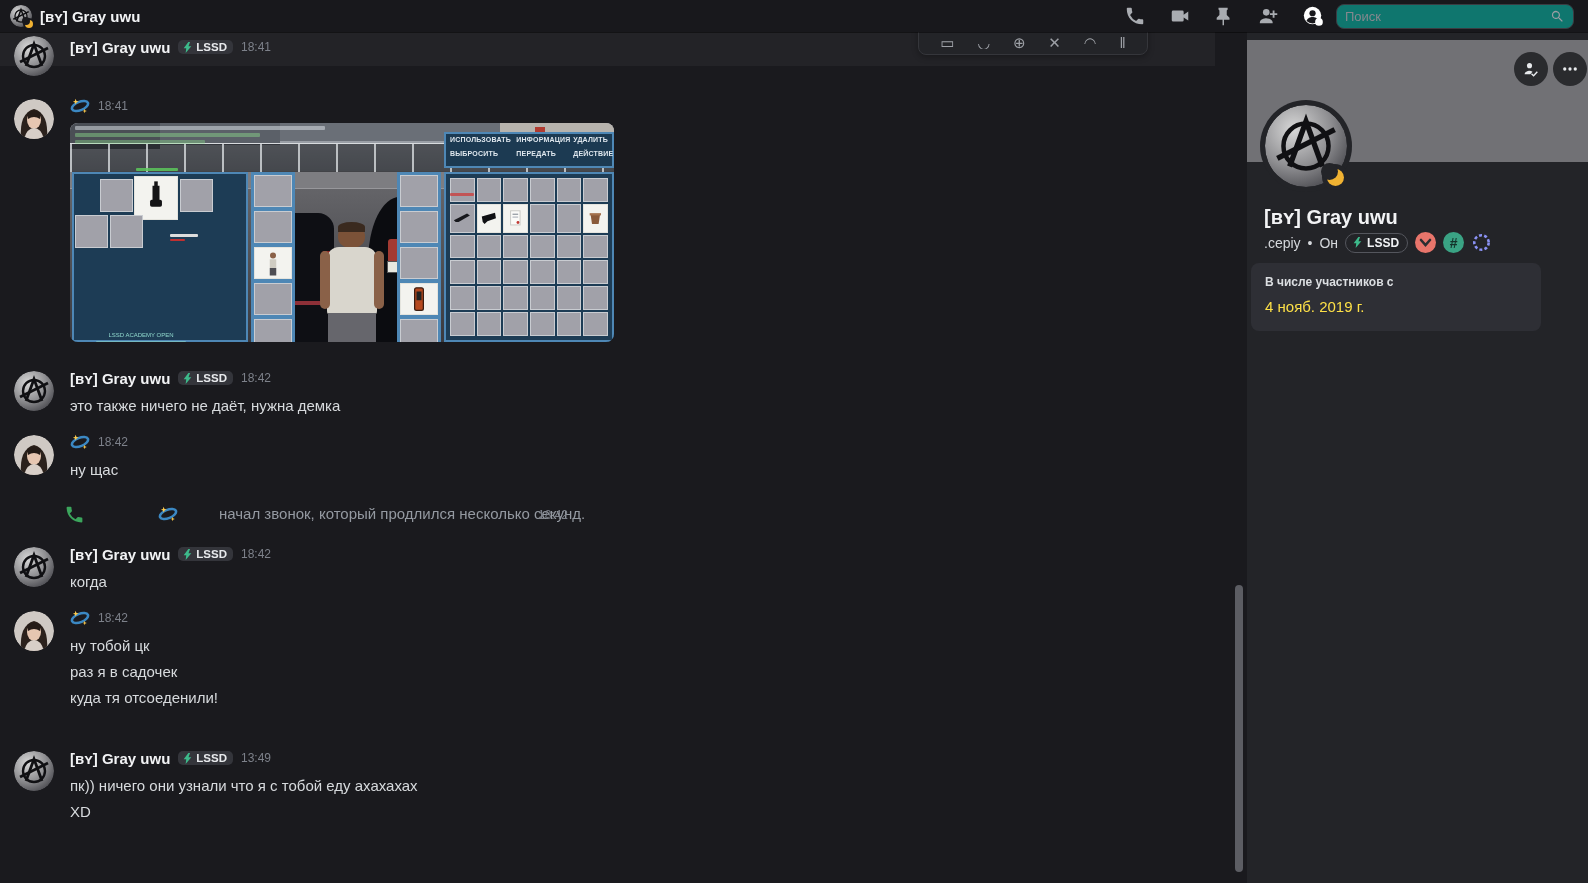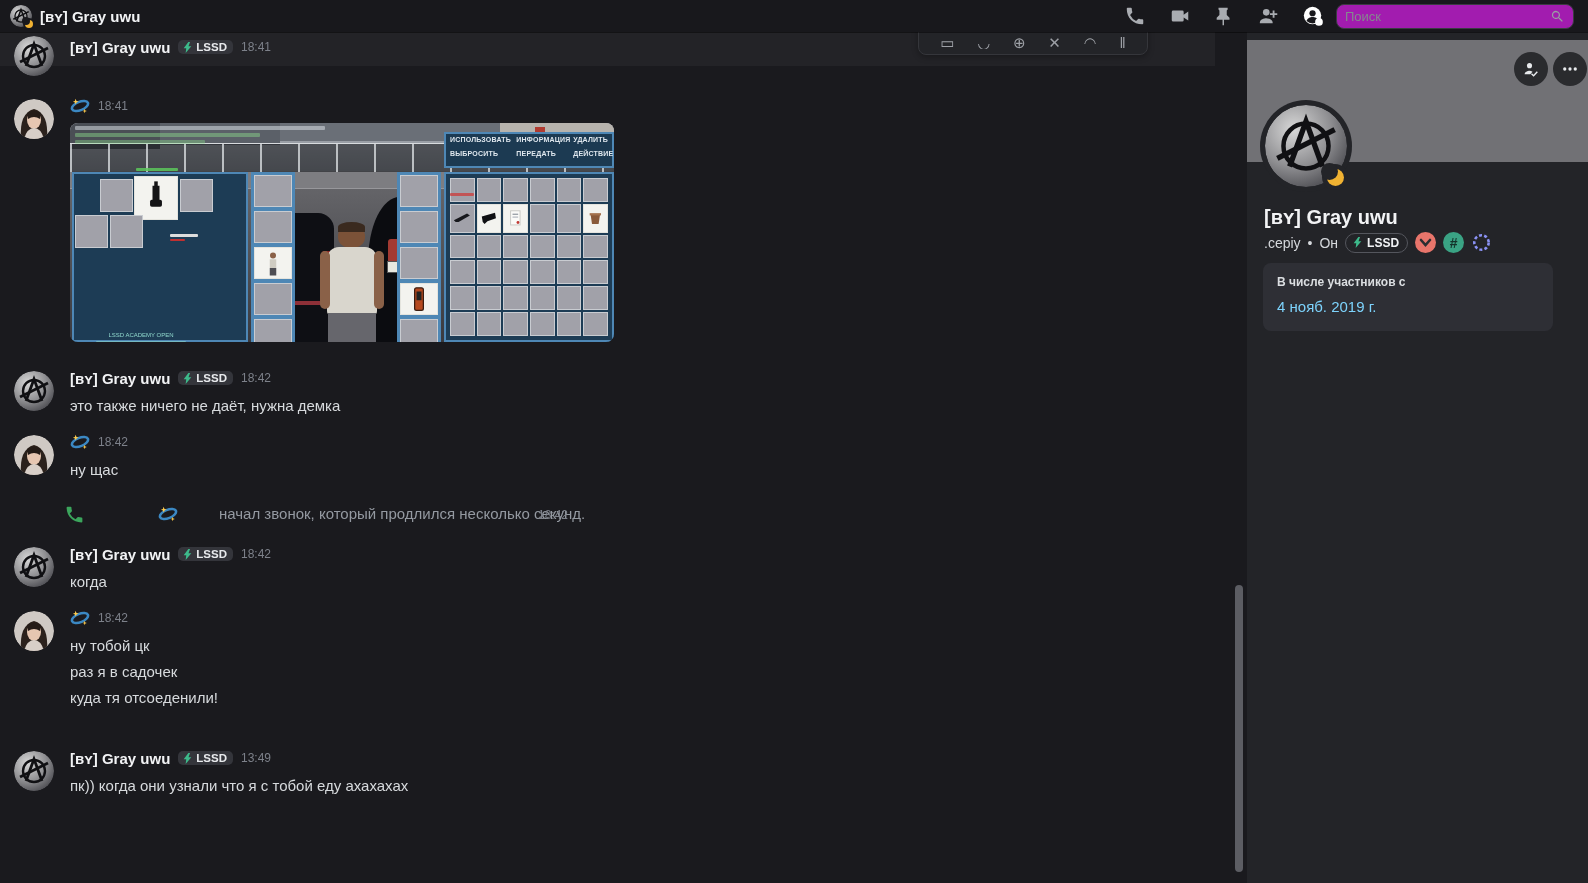--- a/index.html
+++ b/index.html
@@ -15,21 +15,21 @@
   .moon { position:absolute; border-radius:50%; background:#18181c; display:flex; align-items:center; justify-content:center; }
   .moon i { display:block; position:relative; border-radius:50%; background:#f0b232; }
   .moon i::after { content:""; position:absolute; border-radius:50%; background:inherit; }
   .tb-moon { right:-3px; bottom:-3px; width:12px; height:12px; }
   .tb-moon i { width:8px; height:8px; }
   .tb-moon i::after { width:8px; height:8px; left:-3px; top:-3px; background:#18181c; }
   .tb-title { font-size:15px; font-weight:bold; color:#f2f3f5; }
   .tb-icons { position:absolute; left:1124px; top:0; width:200px; height:32px; display:flex; align-items:center; justify-content:space-between; }
   .tb-icons svg { width:22px; height:22px; display:block; }
   .ic { fill:#a9acb1; cursor:pointer; }
-  .searchbox { position:absolute; left:1336px; top:4px; width:238px; height:25px; background:#a21caf;
+  .searchbox { position:absolute; left:1336px; top:4px; width:238px; height:25px; background:#0f766e;
                border:1px solid #3a3c42; border-radius:8px; display:flex; align-items:center; padding:0 8px; }
   .searchbox input { flex:1; background:transparent; border:none; outline:none; color:#cfd2d6; font-size:13px;
                      font-family:"Liberation Sans", sans-serif; }
   .searchbox input::placeholder { color:#85888e; }
   .searchbox svg { width:15px; height:15px; flex:none; }
 
   
   .chat { position:absolute; left:0; top:32px; width:1247px; height:851px; background:#1a1a1e; }
   .grp { position:absolute; left:0; width:1215px; padding-left:70px; }
   .grp .g-avatar { position:absolute; left:14px; top:3px; width:40px; height:40px; border-radius:50%; overflow:hidden; cursor:pointer; }
@@ -105,23 +105,23 @@
   .bigav .inner svg { width:82px; height:82px; display:block; }
   .big-moon { right:4px; bottom:2px; width:26px; height:26px; background:#232428; position:absolute; }
   .big-moon i { width:17px; height:17px; }
   .big-moon i::after { width:17px; height:17px; left:-6px; top:-6px; background:#232428; }
   .p-name { position:absolute; left:17px; top:174px; font-size:20px; font-weight:bold; color:#f2f3f5; }
   .p-sub { position:absolute; left:17px; top:200px; display:flex; align-items:center; gap:7px; font-size:14px; color:#d5d8dc; }
   .pill { display:inline-flex; align-items:center; gap:4px; border:1px solid #54565d; border-radius:10px;
           padding:2px 8px 2px 6px; font-size:12px; font-weight:bold; color:#f0f2f4; cursor:default; }
   .rbadge { width:21px; height:21px; border-radius:50%; display:flex; align-items:center; justify-content:center; cursor:pointer; }
   .rbadge svg { width:21px; height:21px; display:block; }
-  .card { position:absolute; left:16px; top:231px; width:290px; height:68px; background:#2e2f35; border-radius:8px; padding:12px 14px; }
+  .card { position:absolute; left:4px; top:231px; width:290px; height:68px; background:#2e2f35; border-radius:8px; padding:12px 14px; }
   .card .lbl { font-size:12px; font-weight:bold; color:#dbdee1; }
-  .card .val { font-size:15px; color:#7dd3fc; margin-top:9px; }
+  .card .val { font-size:15px; color:#fde047; margin-top:9px; }
 </style>
 </head>
 <body>
 
 <header class="topbar">
   <div class="tb-left">
     <div class="tb-avatar">
       <svg class="av" viewBox="0 0 40 40">
         <defs>
             <radialGradient id="gA" cx="35%" cy="30%" r="75%">
@@ -487,21 +487,22 @@
     <div class="g-head">
       <span class="uname">[ʙʏ] Gray uwu</span>
       <span class="chip">
         <svg viewBox="0 0 12 13">
             <path d="M7 0 L1.5 7.5 h3 L3.8 13 L10.5 5 H7.2 L9 0 Z" fill="#3dba8b"></path>
           </svg>
         <span>LSSD</span>
         </span>
       <span class="ts">13:49</span>
     </div>
-    <div class="line">пк)) когда они узнали что я с тобой еду ахахахах</div>
+    <div class="line">пк)) ничего они узнали что я с тобой еду ахахахах</div>
+    <div class="line">XD</div>
   </div>
 
   <div class="thumb"></div>
 </main>
 
 <aside class="profile">
   <div class="banner"></div>
   <div class="pbtn" style="left:267px;top:20px;">
     <svg viewBox="0 0 24 24">
       <circle cx="10" cy="7.5" r="3.4"></circle>

